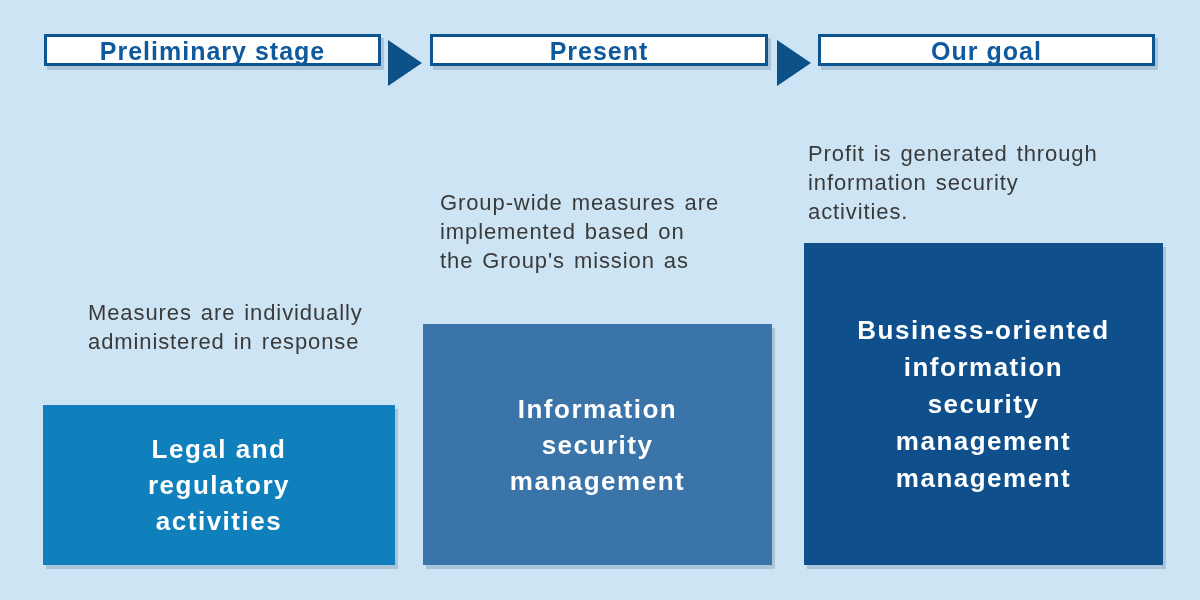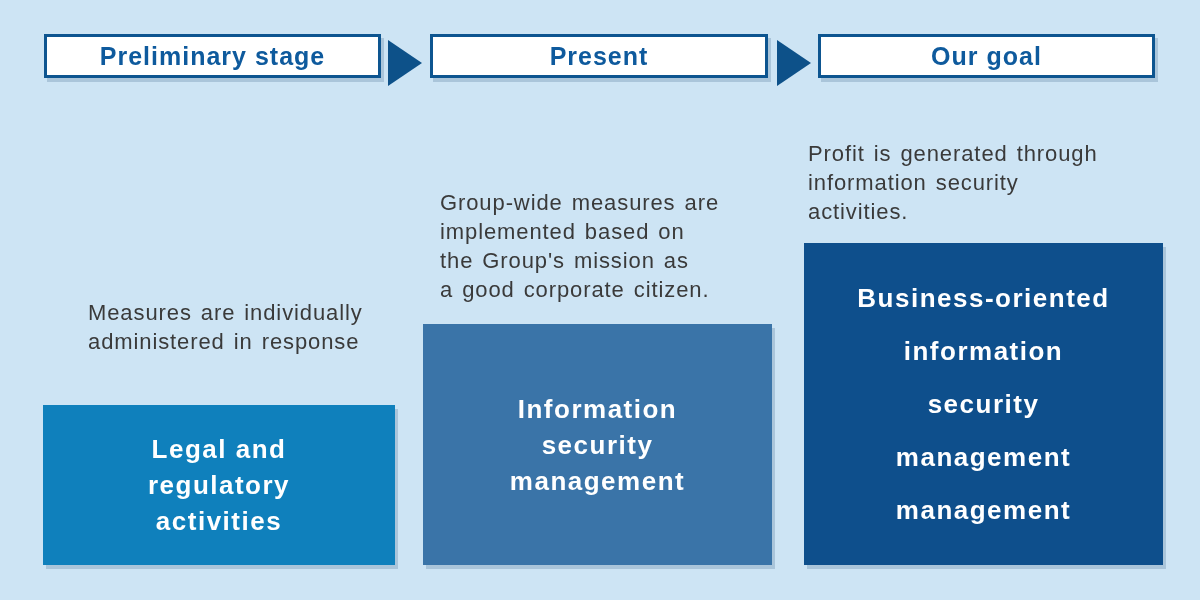--- a/index.html
+++ b/index.html
@@ -11,25 +11,24 @@
     width: 1200px;
     height: 600px;
     background: #cde4f4;
     overflow: hidden;
   }
 
   
   .stage-header {
     position: absolute;
     top: 34px;
-    height: 44px;
+    height: 32px;
     background: #ffffff;
     border: 3px solid #0d5590;
     display: flex;
-    align-items: center;
     justify-content: center;
     box-shadow: 3px 4px 0 rgba(90, 125, 158, 0.30);
   }
   .stage-header span {
     color: #0e5a9d;
     font-size: 25px;
     font-weight: bold;
     letter-spacing: 1px;
     white-space: nowrap;
   }
@@ -105,39 +104,38 @@
   </div>
 
   <div class="desc d1">
     <div>Measures are individually</div>
     <div>administered in response</div>
   </div>
   <div class="desc d2">
     <div>Group-wide measures are</div>
     <div>implemented based on</div>
     <div>the Group's mission as</div>
-    <div>a good corporate citizen.</div>
   </div>
   <div class="desc d3">
     <div>Profit is generated through</div>
     <div>information security</div>
     <div>activities.</div>
   </div>
 
   <div class="stage-box b1" style="background-color: rgb(15, 128, 188); align-items: center;">
     <div>Legal and</div>
     <div>regulatory</div>
     <div>activities</div>
   </div>
   <div class="stage-box b2" style="background-color: rgb(58, 116, 168);">
     <div>Information</div>
     <div>security</div>
     <div>management</div>
   </div>
-  <div class="stage-box b3" style="background-color: rgb(14, 79, 140); gap: 16px;">
+  <div class="stage-box b3" style="background-color: rgb(14, 79, 140);">
     <div>Business-oriented</div>
     <div>information</div>
     <div>security</div>
     <div>management</div>
     <div>management</div>
   </div>
 
 </div>
 
 </body></html>

